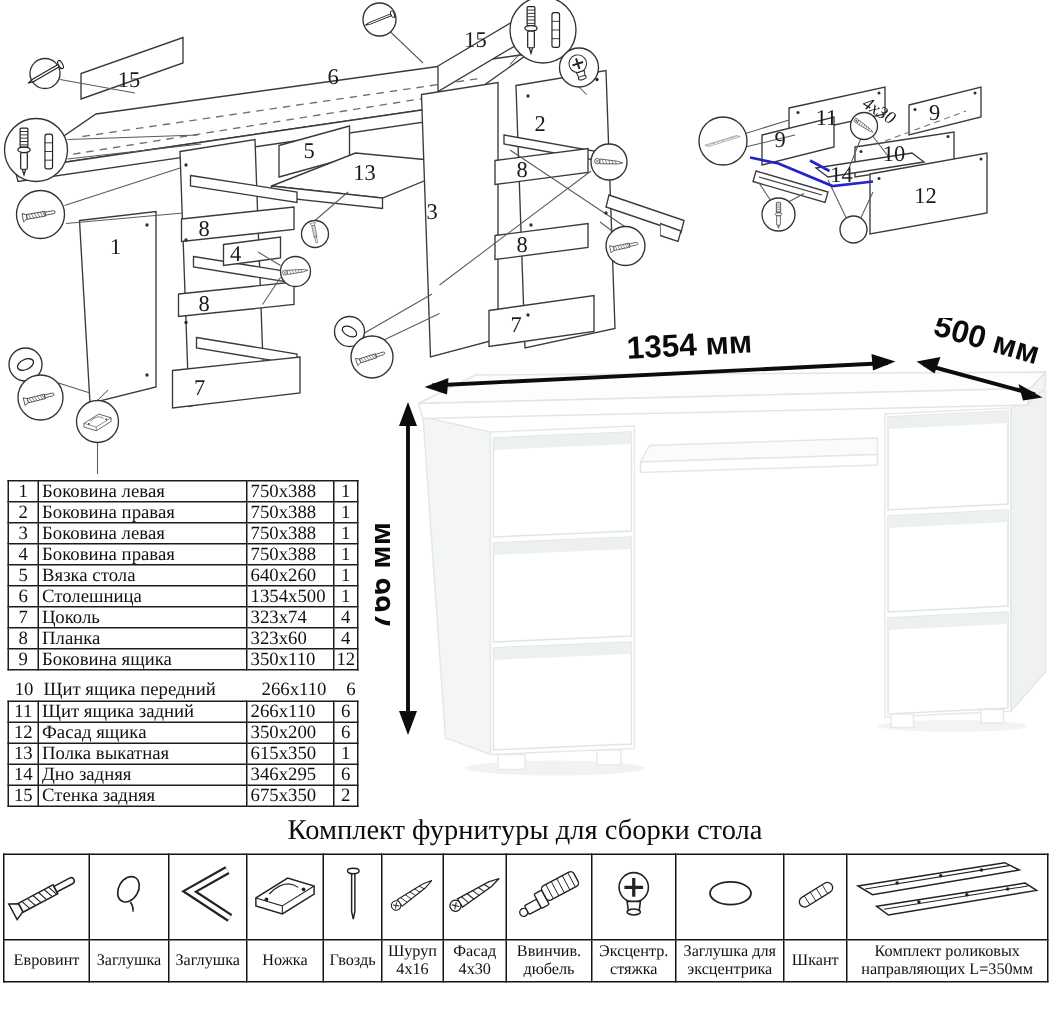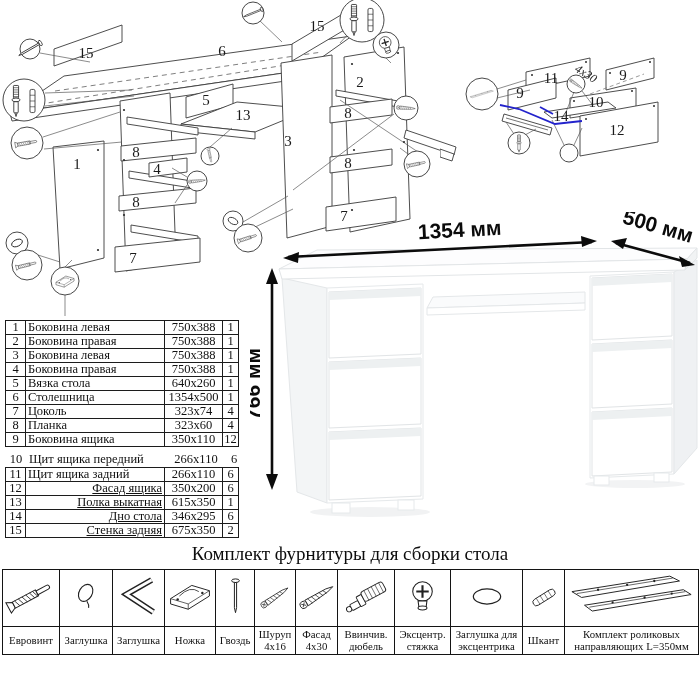--- a/index.html
+++ b/index.html
@@ -10,22 +10,22 @@
   svg text { user-select:none; }
   .lbl { font:15px "Liberation Serif", serif; fill:#1a1a1a; text-anchor:middle; }
   .lbl.i { font-style:italic; font-size:12px; }
   .dim { font:700 21px "Liberation Sans", sans-serif; fill:#0b0b0b; text-anchor:middle; }
 
   
   .parts { position:absolute; left:5px; width:233px; border-collapse:collapse; table-layout:fixed; }
   .parts td { border:1px solid #1c1c1c; font-size:12.5px; line-height:13px; height:13.6px;
               white-space:nowrap; overflow:hidden; padding:0 2px; }
   .parts td.n, .parts td.q { text-align:center; padding:0; }
-  .parts td.s { text-align:center; }
-  .parts td.c { text-align:right;text-decoration:underline; }
+  .parts td.s { }
+  .parts td.c { text-align:left; }
   .parts colgroup col:nth-child(1){width:20px;} .parts colgroup col:nth-child(2){width:139px;}
   .parts colgroup col:nth-child(3){width:58px;} .parts colgroup col:nth-child(4){width:16px;}
   #partsA { top:320px; } #partsB { top:467px; }
   .row10 { position:absolute; left:5px; top:452px; width:240px; height:15px; display:flex;
            font-size:12.5px; line-height:15px; }
   .row10 .rn { width:22px; text-align:center; } .row10 .rname { width:140px; padding-left:2px; }
   .row10 .rs { width:58px; text-align:center; } .row10 .rq { width:18px; text-align:center; }
 
   
   .hw-title { position:absolute; left:0; top:543px; width:700px; text-align:center;
@@ -506,21 +506,21 @@
           <td class="q">6</td>
         </tr>
       <tr>
           <td class="n">13</td>
           <td class="c">Полка выкатная</td>
           <td class="s">615x350</td>
           <td class="q">1</td>
         </tr>
       <tr>
           <td class="n">14</td>
-          <td class="c">Дно стола</td>
+          <td class="c">Дно задняя</td>
           <td class="s">346x295</td>
           <td class="q">6</td>
         </tr>
       <tr>
           <td class="n">15</td>
           <td class="c">Стенка задняя</td>
           <td class="s">675x350</td>
           <td class="q">2</td>
         </tr>
     </tbody>

